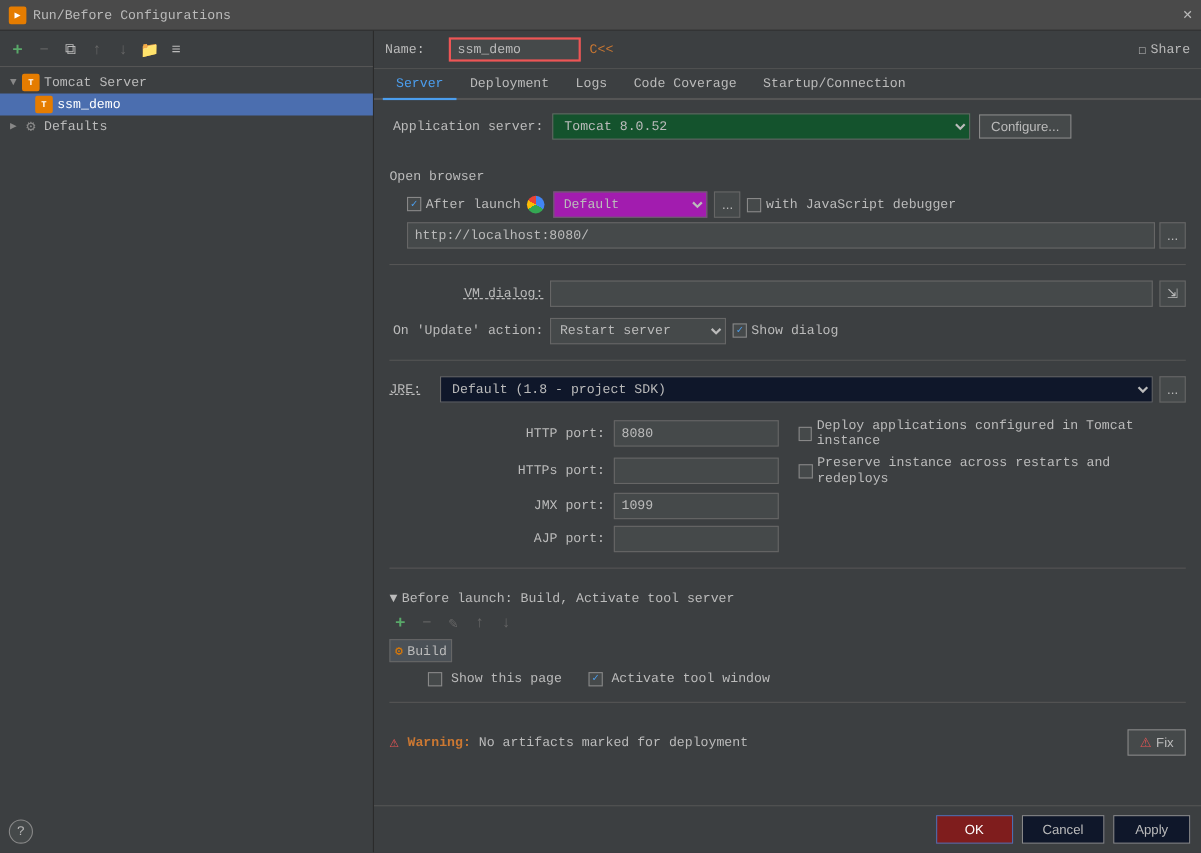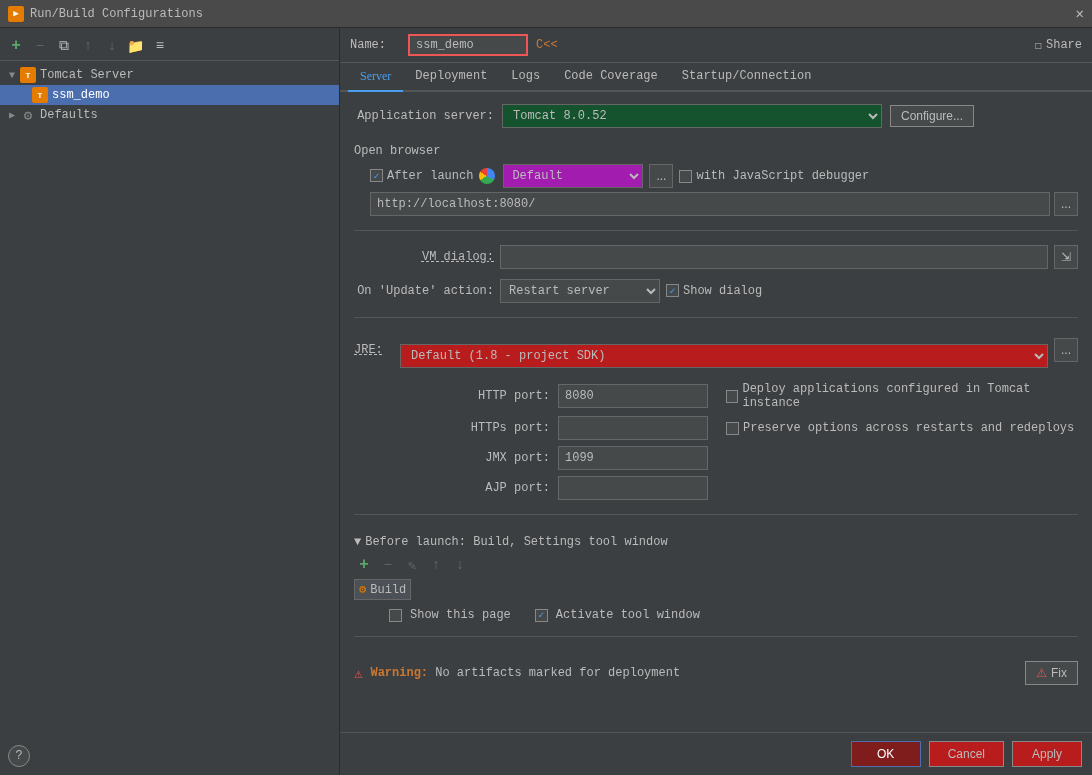--- a/index.html
+++ b/index.html
@@ -169,21 +169,20 @@
       padding: 6px 12px;
       font-size: 12px;
       color: #bbbbbb;
       cursor: pointer;
       border-bottom: 2px solid transparent;
       margin-bottom: -2px;
     }
     .tab.active {
       color: #4b9eee;
       border-bottom: 2px solid #4b9eee;
-      font-family: Liberation Serif, serif;
     }
 
     
     .content-area {
       flex: 1;
       padding: 12px 14px;
       overflow-y: auto;
       display: flex;
       flex-direction: column;
       gap: 10px;
@@ -217,20 +216,21 @@
       background: #45494a;
       border: 1px solid #888;
       color: #bbbbbb;
       padding: 3px 10px;
       font-size: 12px;
       cursor: pointer;
     }
 
     .open-browser-section {
       padding: 6px 0 0 0;
+      margin-top: 11px;
     }
     .open-browser-title {
       font-size: 12px;
       color: #bbbbbb;
       margin-bottom: 6px;
     }
     .browser-row {
       display: flex;
       align-items: center;
       gap: 6px;
@@ -337,29 +337,28 @@
       outline: none;
     }
 
     .jre-row {
       display: flex;
       align-items: center;
       gap: 6px;
     }
     .jre-select {
       flex: 1;
-      background: #b91c1c;
+      background: #0f172a;
       border: 1px solid #666;
       color: #bbbbbb;
       padding: 2px 6px;
       font-size: 12px;
       font-family: 'Courier New', monospace;
       height: 24px;
       outline: none;
-      margin-top: 12px;
     }
 
     
     .settings-section {
       margin-top: 4px;
     }
     .settings-title {
       font-size: 12px;
       color: #bbbbbb;
       margin-bottom: 8px;
@@ -447,21 +446,21 @@
     .bottom-bar {
       display: flex;
       justify-content: flex-end;
       align-items: center;
       padding: 8px 10px;
       border-top: 1px solid #555;
       gap: 8px;
       background: #3c3f41;
     }
     .dialog-btn {
-      background: #b91c1c;
+      background: #0f172a;
       border: 1px solid #888;
       color: #bbbbbb;
       padding: 5px 18px;
       font-size: 12px;
       cursor: pointer;
       min-width: 70px;
     }
     .dialog-btn.primary {
       background: #7f1d1d;
       border-color: #4b6eaf;
@@ -506,21 +505,21 @@
       height: 1px;
       background: #555;
       margin: 4px 0;
     }
   </style>
 </head>
 <body>
 
 <div class="title-bar">
   <div class="title-bar-icon">▶</div>
-  <span class="title-bar-text">Run/Build Configurations</span>
+  <span class="title-bar-text">Run/Before Configurations</span>
   <span class="title-bar-close">✕</span>
 </div>
 
 <div class="main-layout">
 
   <div class="sidebar">
     <div class="sidebar-toolbar">
       <span class="icon-btn green">+</span>
       <span class="icon-btn disabled">−</span>
       <span class="icon-btn">⧉</span>
@@ -656,39 +655,39 @@
           <input class="port-input" type="text" value="8080" style="">
           <div class="deploy-option">
             <div class="checkbox"></div>
             <span>Deploy applications configured in Tomcat instance</span>
           </div>
 
           <span class="port-label">HTTPs port:</span>
           <input class="port-input" type="text" value="" style="">
           <div class="deploy-option">
             <div class="checkbox"></div>
-            <span>Preserve options across restarts and redeploys</span>
+            <span>Preserve instance across restarts and redeploys</span>
           </div>
 
           <span class="port-label">JMX port:</span>
           <input class="port-input" type="text" value="1099" style="">
           <span></span>
 
           <span class="port-label">AJP port:</span>
           <input class="port-input" type="text" value="" style="">
           <span></span>
         </div>
       </div>
 
       <div class="divider"></div>
 
       <div class="before-launch-section">
         <div class="before-launch-header">
           <span style="color:#bbbbbb; font-size:12px;">▼</span>
-          <span class="before-launch-title">Before launch: Build, Settings tool window</span>
+          <span class="before-launch-title">Before launch: Build, Activate tool server</span>
         </div>
         <div class="before-launch-toolbar">
           <span class="icon-btn green">+</span>
           <span class="icon-btn disabled">−</span>
           <span class="icon-btn disabled">✎</span>
           <span class="icon-btn disabled">↑</span>
           <span class="icon-btn disabled">↓</span>
         </div>
         <div class="build-item">
           <span style="color:#e57c00; font-size:12px;">⚙</span>

